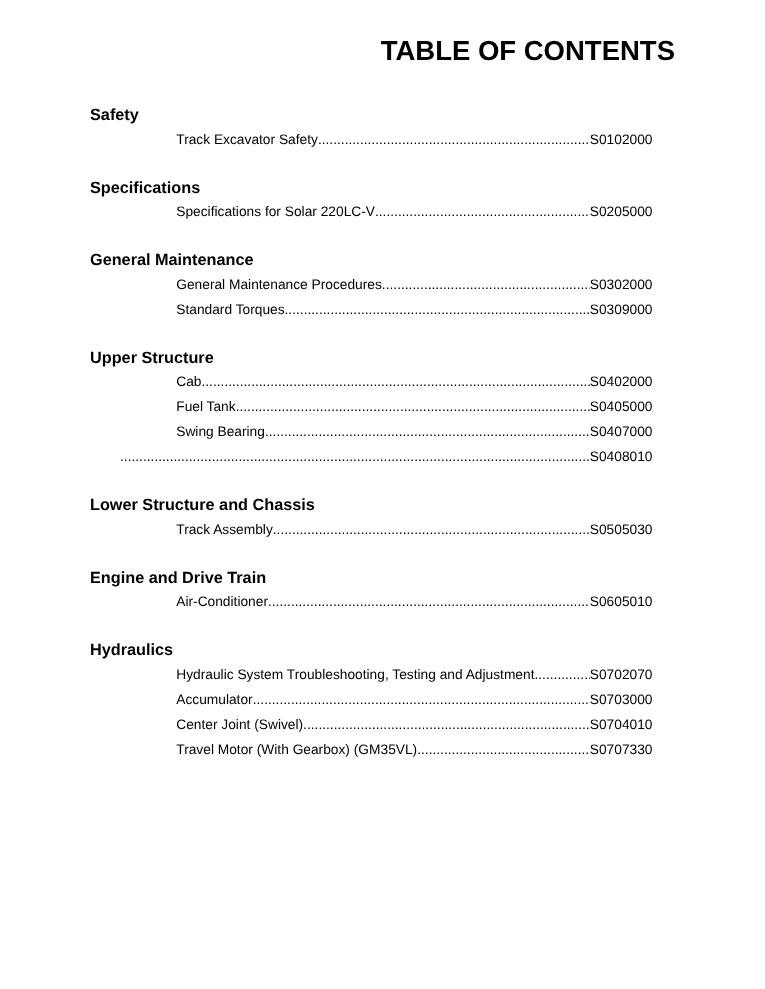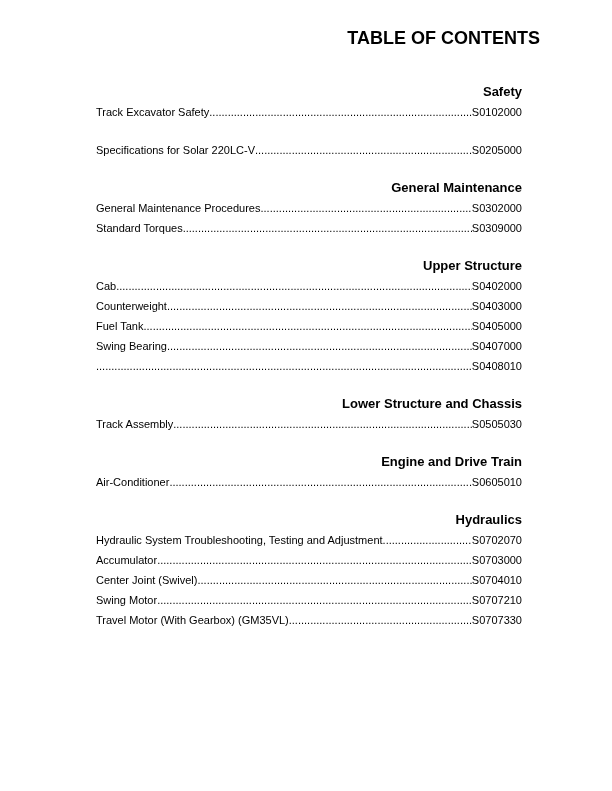--- a/index.html
+++ b/index.html
@@ -2,32 +2,32 @@
 <html><head>
   <meta charset="utf-8">
   <style>
     html, body { margin: 0; padding: 0; background: #ffffff; }
     body {
       width: 612px; height: 791px; position: relative; overflow: hidden;
       font-family: "Liberation Sans", sans-serif; color: #000;
     }
     .page-title {
       position: absolute; right: 72px; top: 28px;
-      font-size: 18px; font-weight: bold; letter-spacing: 0px; margin: 0;
+      font-size: 22px; font-weight: bold; letter-spacing: 0px; margin: 0;
     }
     .toc { position: absolute; left: 72px; top: 82px; width: 450px; }
     .section { margin-bottom: 18px; }
     .section-title {
-      font-size: 13px; font-weight: bold; margin: 0; height: 20px; line-height: 20px; text-align: right;
+      font-size: 13px; font-weight: bold; margin: 0; height: 20px; line-height: 20px;
     }
     .entry {
       display: flex; align-items: baseline; margin-left: 24px;
       font-size: 11px; height: 20px; line-height: 20px; overflow: hidden;
     }
-    .entry-label { white-space: nowrap; flex: 0 0 auto; }
+    .entry-label { white-space: nowrap; flex: 0 0 auto; margin-left: 45px; }
     .leader {
       flex: 1 1 auto; overflow: hidden; white-space: nowrap;
       position: relative; min-width: 4px;
     }
     .leader::before {
       content: "........................................................................................................................................................................................................";
       letter-spacing: 0px; font-size: 11px;
     }
     .entry-code { white-space: nowrap; flex: 0 0 auto; }
   </style>
@@ -41,20 +41,21 @@
   <div class="section">
     <h2 class="section-title">Safety</h2>
     <div class="entry">
       <span class="entry-label">Track Excavator Safety</span>
       <span class="leader"></span>
       <span class="entry-code">S0102000</span>
     </div>
   </div>
 
   <div class="section">
+    <h2 class="section-title">Specifications</h2>
     <div class="entry">
       <span class="entry-label">Specifications for Solar 220LC-V</span>
       <span class="leader"></span>
       <span class="entry-code">S0205000</span>
     </div>
   </div>
 
   <div class="section">
     <h2 class="section-title">General Maintenance</h2>
     <div class="entry">
@@ -68,25 +69,20 @@
       <span class="entry-code">S0309000</span>
     </div>
   </div>
 
   <div class="section">
     <h2 class="section-title">Upper Structure</h2>
     <div class="entry">
       <span class="entry-label">Cab</span>
       <span class="leader"></span>
       <span class="entry-code">S0402000</span>
-    </div>
-    <div class="entry">
-      <span class="entry-label">Counterweight</span>
-      <span class="leader"></span>
-      <span class="entry-code">S0403000</span>
     </div>
     <div class="entry">
       <span class="entry-label">Fuel Tank</span>
       <span class="leader"></span>
       <span class="entry-code">S0405000</span>
     </div>
     <div class="entry">
       <span class="entry-label">Swing Bearing</span>
       <span class="leader"></span>
       <span class="entry-code">S0407000</span>
@@ -126,23 +122,18 @@
       <span class="entry-label">Accumulator</span>
       <span class="leader"></span>
       <span class="entry-code">S0703000</span>
     </div>
     <div class="entry">
       <span class="entry-label">Center Joint (Swivel)</span>
       <span class="leader"></span>
       <span class="entry-code">S0704010</span>
     </div>
     <div class="entry">
-      <span class="entry-label">Swing Motor</span>
-      <span class="leader"></span>
-      <span class="entry-code">S0707210</span>
-    </div>
-    <div class="entry">
       <span class="entry-label">Travel Motor (With Gearbox) (GM35VL)</span>
       <span class="leader"></span>
       <span class="entry-code">S0707330</span>
     </div>
   </div>
 </div>
 
 </body></html>

